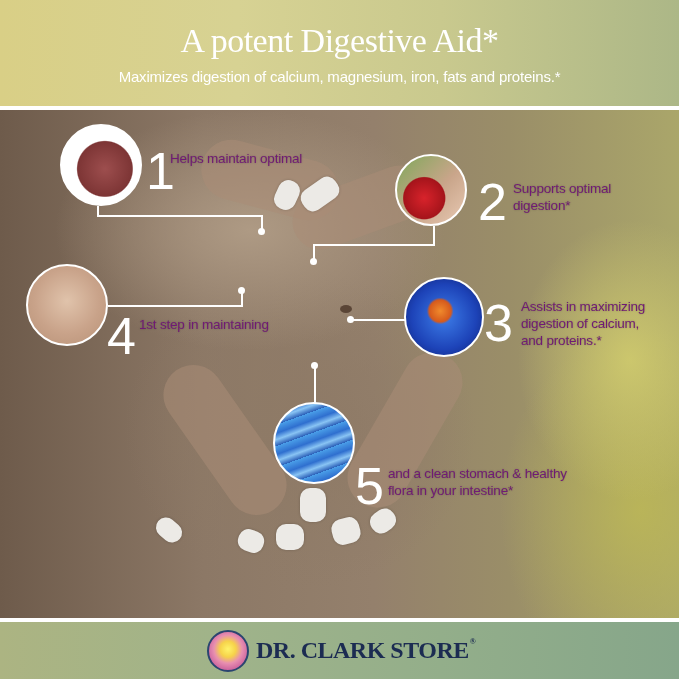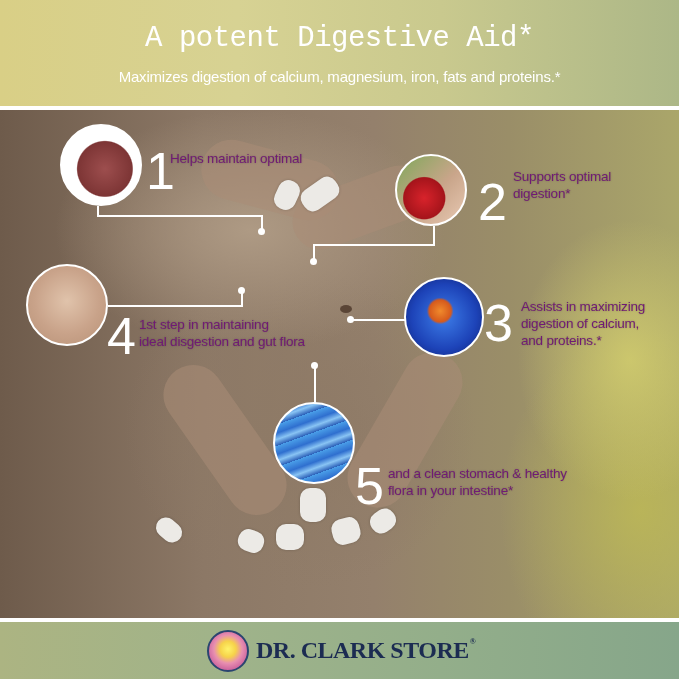--- a/index.html
+++ b/index.html
@@ -3,21 +3,21 @@
 <meta charset="utf-8">
 <style>
   html, body { margin:0; padding:0; }
   body { width:679px; height:679px; overflow:hidden; position:relative; font-family:"Liberation Sans", sans-serif; }
 
   .header {
     position:absolute; left:0; top:0; width:679px; height:106px;
     background: linear-gradient(90deg, #d9cf86 0%, #d7d293 35%, #c9c98e 65%, #acb787 100%);
     text-align:center; color:#fff;
   }
-  .header .title { position:absolute; left:0; right:0; top:22px; font-size:29px; letter-spacing:-0.5px; font-family:Liberation Mono, monospace; }
+  .header .title { position:absolute; left:0; right:0; top:22px; font-size:34px; letter-spacing:-0.5px; font-family:Liberation Serif, serif; }
   .header .subtitle { position:absolute; left:0; right:0; top:68px; font-size:15px; letter-spacing:-0.2px; }
   .sep-top { position:absolute; left:0; top:106px; width:679px; height:4px; background:#ffffff; }
 
   .photo {
     position:absolute; left:0; top:110px; width:679px; height:508px; overflow:hidden;
     background:
       radial-gradient(ellipse 160px 200px at 630px 250px, rgba(210,205,110,0.85), rgba(0,0,0,0) 70%),
       radial-gradient(ellipse 200px 260px at 640px 400px, rgba(190,185,85,0.8), rgba(0,0,0,0) 70%),
       radial-gradient(ellipse 260px 160px at 250px 120px, #ae9a84, rgba(0,0,0,0) 75%),
       radial-gradient(ellipse 220px 200px at 300px 320px, #8e7a66, rgba(0,0,0,0) 80%),
@@ -104,36 +104,35 @@
 <div class="circle c3"></div>
 <div class="circle c4"></div>
 <div class="circle c5"></div>
 
 <div class="num" style="left:146px;top:145px;">1</div>
 <div class="txt" style="left:170px;top:150px;">
   <div>Helps maintain optimal</div>
 </div>
 
 <div class="num" style="left:478px;top:176px;">2</div>
-<div class="txt" style="left:513px;top:168px;">
+<div class="txt" style="left:513px;top:180px;">
   <div>Supports optimal</div>
   <div>digestion*</div>
 </div>
 
 <div class="num" style="left:484px;top:297px;">3</div>
 <div class="txt" style="left:521px;top:298px;">
   <div>Assists in maximizing</div>
   <div>digestion of calcium,</div>
   <div>and proteins.*</div>
 </div>
 
 <div class="num" style="left:107px;top:310px;">4</div>
 <div class="txt" style="left:139px;top:316px;">
   <div>1st step in maintaining</div>
-  <div>ideal disgestion and gut flora</div>
 </div>
 
 <div class="num" style="left:355px;top:460px;">5</div>
 <div class="txt" style="left:388px;top:465px;">
   <div>and a clean stomach &amp; healthy</div>
   <div>flora in your intestine*</div>
 </div>
 
 <div class="sep-bot"></div>
 <div class="footer">

